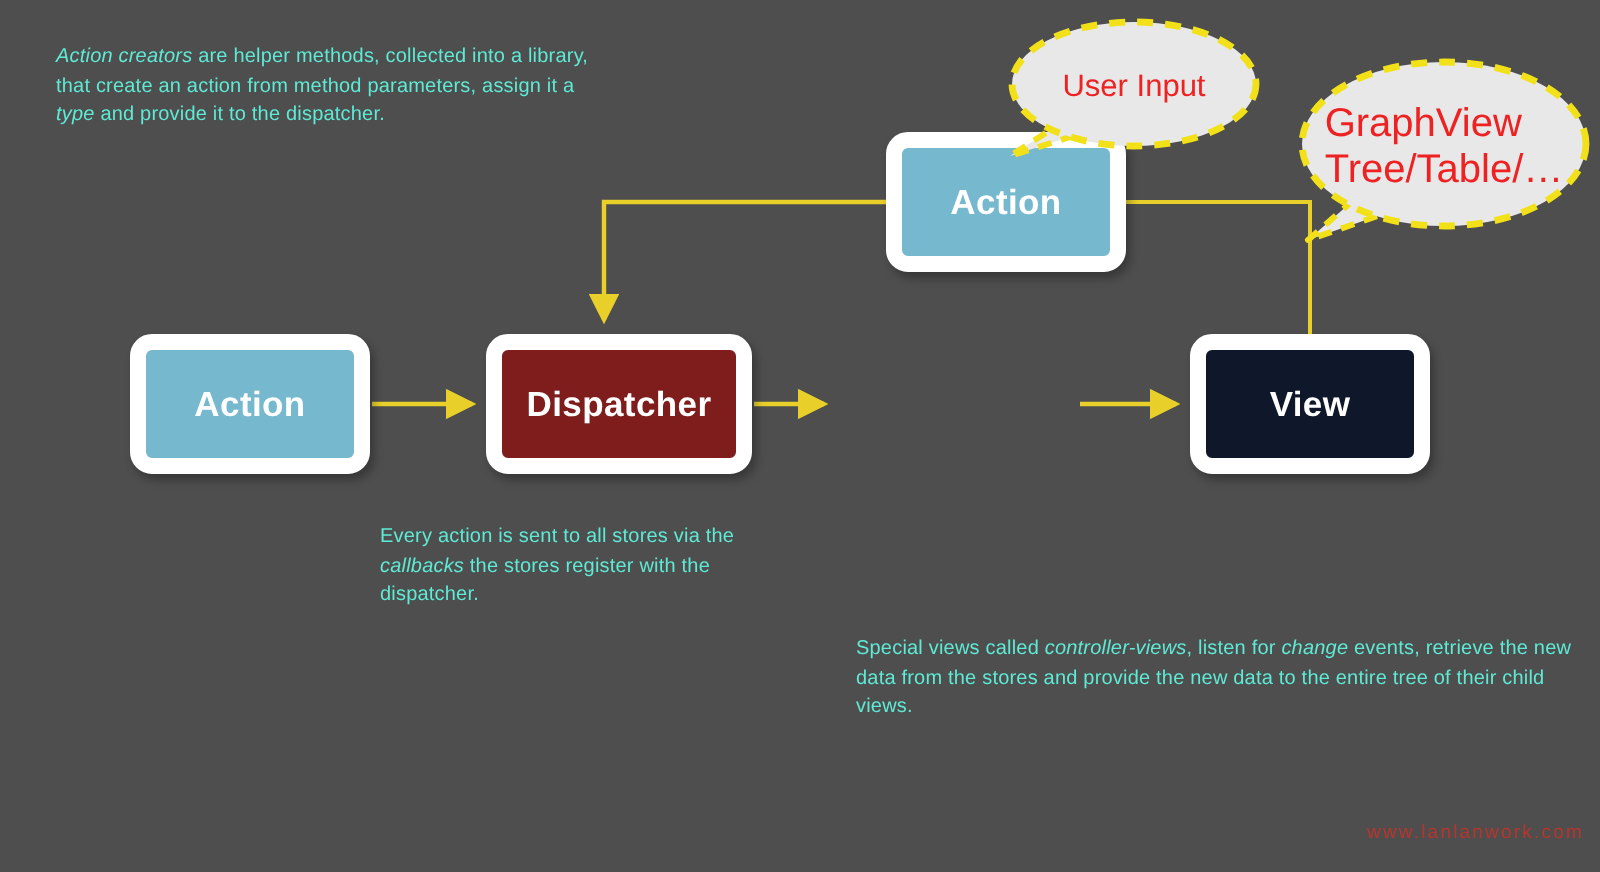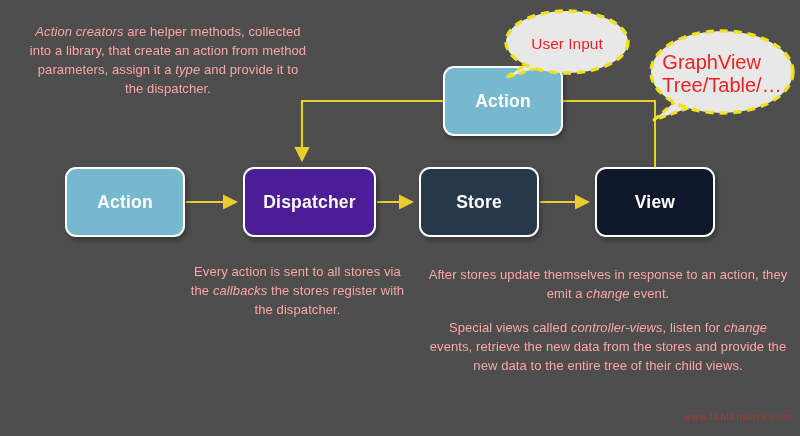--- a/index.html
+++ b/index.html
@@ -13,40 +13,39 @@
     width: 800px;
     height: 436px;
     background: #4e4e4e;
     overflow: hidden;
     font-family: "Liberation Sans", sans-serif;
   }
 
   
   .prose {
     position: absolute;
-    color: #fca5a5;
+    color: #5eead4;
     font-family: "Liberation Sans", sans-serif;
-    font-size: 13px;
+    font-size: 10px;
     line-height: 1.47;
     letter-spacing: .1px;
     white-space: pre-wrap;
-    text-align: center;
   }
   .prose i { font-style: italic; }
 
   #intro-text   { left: 28px;  top: 22px;  width: 280px; }
   #mid-text     { left: 190px; top: 262px; width: 215px; }
   #right-text-1 { left: 428px; top: 265px; width: 360px; }
   #right-text-2 { left: 428px; top: 318px; width: 360px; }
 
   
   .node {
     position: absolute;
     box-sizing: border-box;
-    border: 2px solid #ffffff;
+    border: 8px solid #ffffff;
     border-radius: 11px;
     display: flex;
     align-items: center;
     justify-content: center;
     color: #ffffff;
     font-size: 17.5px;
     font-weight: bold;
     letter-spacing: .2px;
     box-shadow: 2px 3px 5px rgba(0,0,0,.30);
     z-index: 6;
@@ -133,37 +132,33 @@
   </svg>
 
   <div class="node" id="node-action-top" style="background:#76b8cd;">
     <span>Action</span>
   </div>
 
   <div class="node" id="node-action-left" style="background:#76b8cd;">
     <span>Action</span>
   </div>
 
-  <div class="node" id="node-dispatcher" style="background:#4c1d95;">
+  <div class="node" id="node-dispatcher" style="background:#7f1d1d;">
     <span>Dispatcher</span>
   </div>
 
-  <div class="node" id="node-store" style="background:#27384a;">
-    <span>Store</span>
-  </div>
 
   <div class="node" id="node-view" style="background:#0f172a;">
     <span>View</span>
   </div>
 
   <div class="prose" id="intro-text"><i>Action creators</i><span> are helper methods, collected into a library, that create an action from method parameters, assign it a </span><i>type</i><span> and provide it to the dispatcher.</span></div>
 
   <div class="prose" id="mid-text"><span>Every action is sent to all stores via the </span><i>callbacks</i><span> the stores register with the dispatcher.</span></div>
 
-  <div class="prose" id="right-text-1"><span>After stores update themselves in response to an action, they emit a </span><i>change</i><span> event.</span></div>
 
   <div class="prose" id="right-text-2"><span>Special views called </span><i>controller-views</i><span>, listen for </span><i>change</i><span> events, retrieve the new data from the stores and provide the new data to the entire tree of their child views.</span></div>
 
   <div class="callout" id="callout-user-input">
     <svg viewBox="0 0 128 72" width="128" height="72" xmlns="http://www.w3.org/2000/svg">
       <path d="M30,52 L2,70 L40,58 Z" fill="#e8e8e8" stroke="#f2e119" stroke-width="3" stroke-dasharray="7 5" stroke-linejoin="round"></path>
       <ellipse cx="64" cy="34" rx="61" ry="31" fill="#e8e8e8" stroke="#f2e119" stroke-width="3.4" stroke-dasharray="8 6"></ellipse>
     </svg>
     <div class="bubble-label">User Input</div>
   </div>

